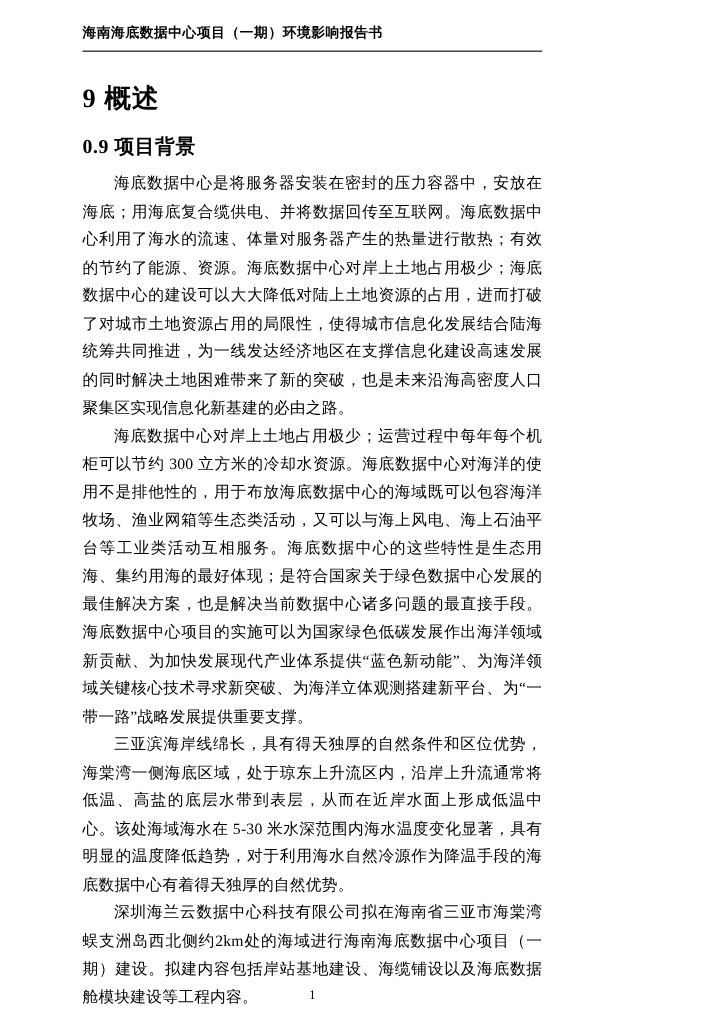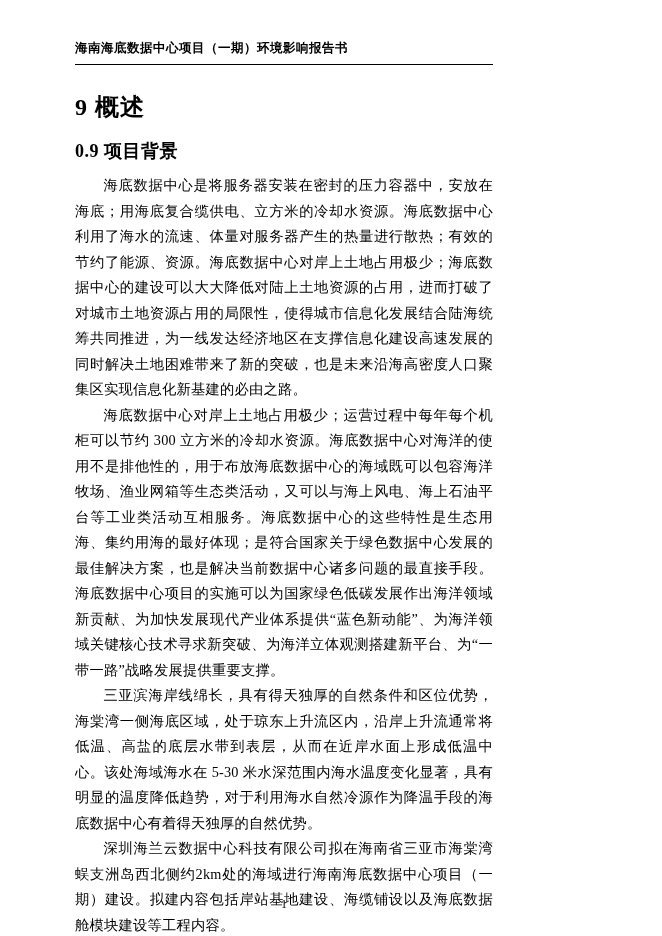--- a/index.html
+++ b/index.html
@@ -8,21 +8,21 @@
     background: #ffffff;
   }
   .page {
     position: relative;
     width: 568px;
     height: 936px;
     box-sizing: border-box;
     background: #ffffff;
     font-family: "Liberation Serif", "DejaVu Serif", serif;
     color: #000000;
-    padding: 40px 75px 0 75px;
+    padding: 22px 75px 0 75px;
     overflow: hidden;
   }
   .doc-header {
     font-size: 12.5px;
     font-weight: bold;
     letter-spacing: 0.5px;
     padding-bottom: 7px;
     border-bottom: 1.5px solid #000000;
   }
   h1.chapter {
@@ -63,21 +63,21 @@
 <div class="page">
 
   <div class="doc-header">
     <span>海南海底数据中心项目（一期）环境影响报告书</span>
   </div>
 
   <h1 class="chapter">9 概述</h1>
 
   <h2 class="section">0.9 项目背景</h2>
 
-  <p class="body-para">海底数据中心是将服务器安装在密封的压力容器中，安放在海底；用海底复合缆供电、立方米的冷却水资源。海底数据中心利用了海水的流速、体量对服务器产生的热量进行散热；有效的节约了能源、资源。海底数据中心对岸上土地占用极少；海底数据中心的建设可以大大降低对陆上土地资源的占用，进而打破了对城市土地资源占用的局限性，使得城市信息化发展结合陆海统筹共同推进，为一线发达经济地区在支撑信息化建设高速发展的同时解决土地困难带来了新的突破，也是未来沿海高密度人口聚集区实现信息化新基建的必由之路。</p>
+  <p class="body-para">海底数据中心是将服务器安装在密封的压力容器中，安放在海底；用海底复合缆供电、并将数据回传至互联网。海底数据中心利用了海水的流速、体量对服务器产生的热量进行散热；有效的节约了能源、资源。海底数据中心对岸上土地占用极少；海底数据中心的建设可以大大降低对陆上土地资源的占用，进而打破了对城市土地资源占用的局限性，使得城市信息化发展结合陆海统筹共同推进，为一线发达经济地区在支撑信息化建设高速发展的同时解决土地困难带来了新的突破，也是未来沿海高密度人口聚集区实现信息化新基建的必由之路。</p>
 
   <p class="body-para">海底数据中心对岸上土地占用极少；运营过程中每年每个机柜可以节约 300 立方米的冷却水资源。海底数据中心对海洋的使用不是排他性的，用于布放海底数据中心的海域既可以包容海洋牧场、渔业网箱等生态类活动，又可以与海上风电、海上石油平台等工业类活动互相服务。海底数据中心的这些特性是生态用海、集约用海的最好体现；是符合国家关于绿色数据中心发展的最佳解决方案，也是解决当前数据中心诸多问题的最直接手段。海底数据中心项目的实施可以为国家绿色低碳发展作出海洋领域新贡献、为加快发展现代产业体系提供“蓝色新动能”、为海洋领域关键核心技术寻求新突破、为海洋立体观测搭建新平台、为“一带一路”战略发展提供重要支撑。</p>
 
   <p class="body-para">三亚滨海岸线绵长，具有得天独厚的自然条件和区位优势，海棠湾一侧海底区域，处于琼东上升流区内，沿岸上升流通常将低温、高盐的底层水带到表层，从而在近岸水面上形成低温中心。该处海域海水在 5-30 米水深范围内海水温度变化显著，具有明显的温度降低趋势，对于利用海水自然冷源作为降温手段的海底数据中心有着得天独厚的自然优势。</p>
 
   <p class="body-para">深圳海兰云数据中心科技有限公司拟在海南省三亚市海棠湾蜈支洲岛西北侧约2km处的海域进行海南海底数据中心项目（一期）建设。拟建内容包括岸站基地建设、海缆铺设以及海底数据舱模块建设等工程内容。</p>
 
 
   <div class="doc-footer">
     <span>1</span>

